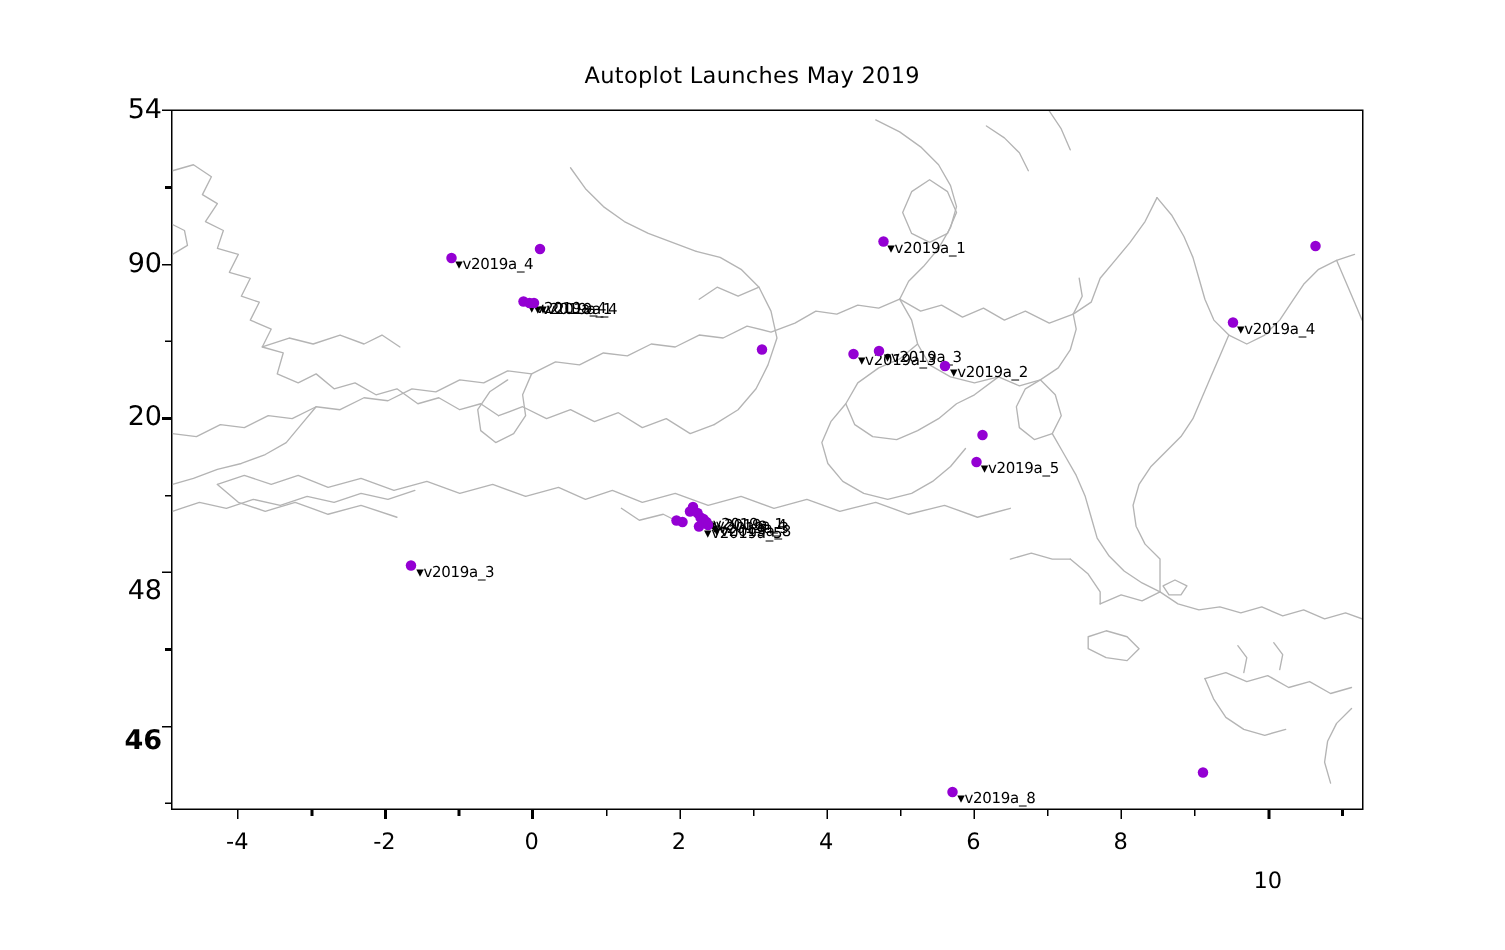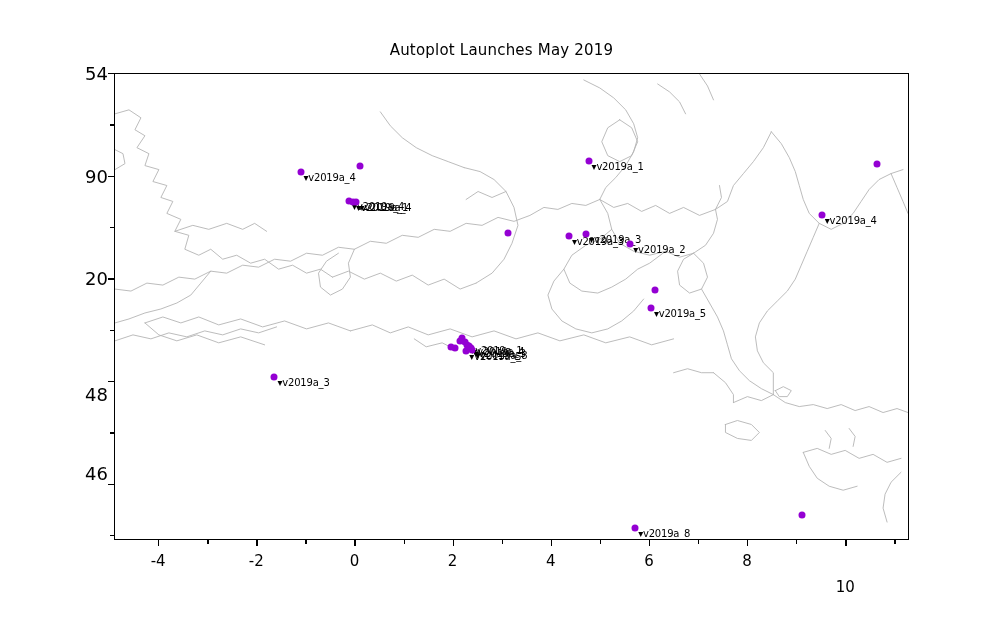--- a/index.html
+++ b/index.html
@@ -246,21 +246,21 @@
       <div class="tick x minor" style="left: 485.833px;"></div>
       <div class="tick x minor" style="left: 583.981px;"></div>
       <div class="tick x minor" style="left: 682.13px;"></div>
       <div class="tick x minor" style="left: 780.278px;"></div>
     </div>
   <div id="y-axis-labels">
       <div class="ylabel" style="top: 0px;">54</div>
       <div class="ylabel" style="top: 102.637px;">90</div>
       <div class="ylabel" style="top: 205.275px;">20</div>
       <div class="ylabel" style="top: 321px;">48</div>
-      <div class="ylabel" style="top: 400px;">46</div>
+      <div class="ylabel" style="top: 421px; font-weight: bold;">46</div>
     </div>
   <div id="x-axis-labels">
       <div class="xlabel" style="left: 44.1667px;">-4</div>
       <div class="xlabel" style="left: 142.315px;">-2</div>
       <div class="xlabel" style="left: 240.463px;">0</div>
       <div class="xlabel" style="left: 338.611px;">2</div>
       <div class="xlabel" style="left: 436.759px;">4</div>
       <div class="xlabel" style="left: 534.907px;">6</div>
       <div class="xlabel" style="left: 633.056px;">8</div>
       <div class="xlabel" style="left: 731.204px; margin-top: 26px;">10</div>

